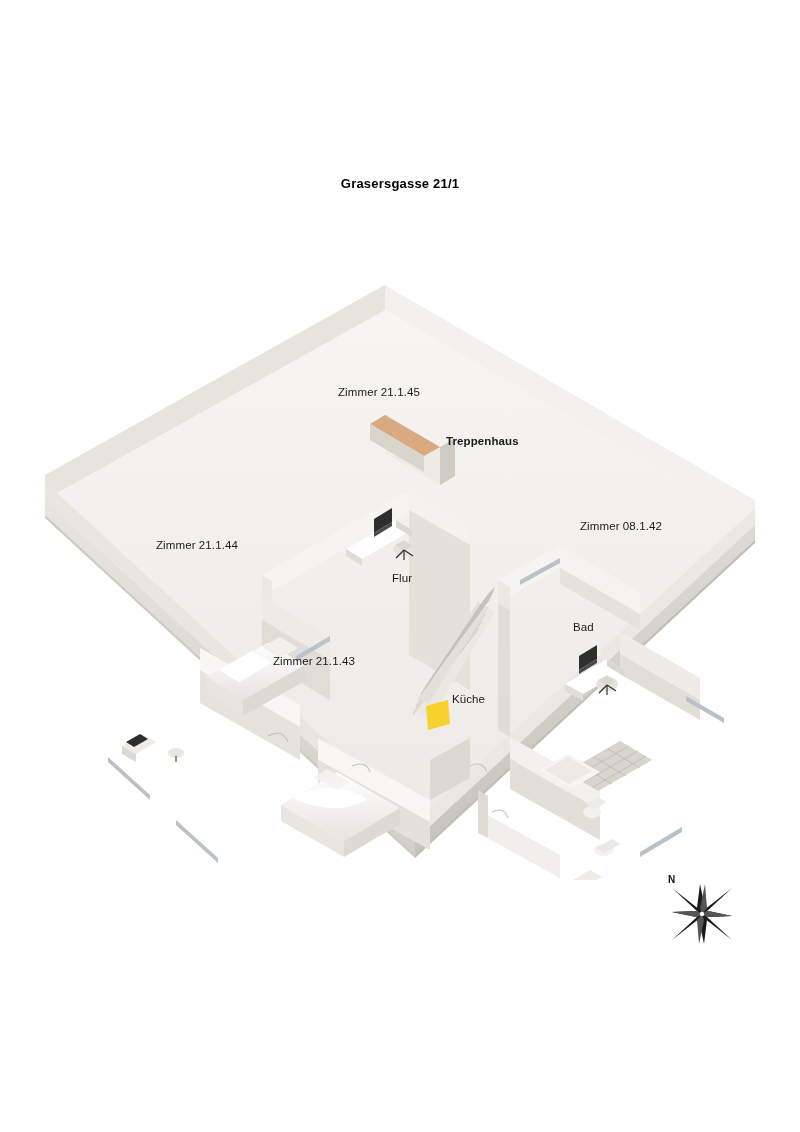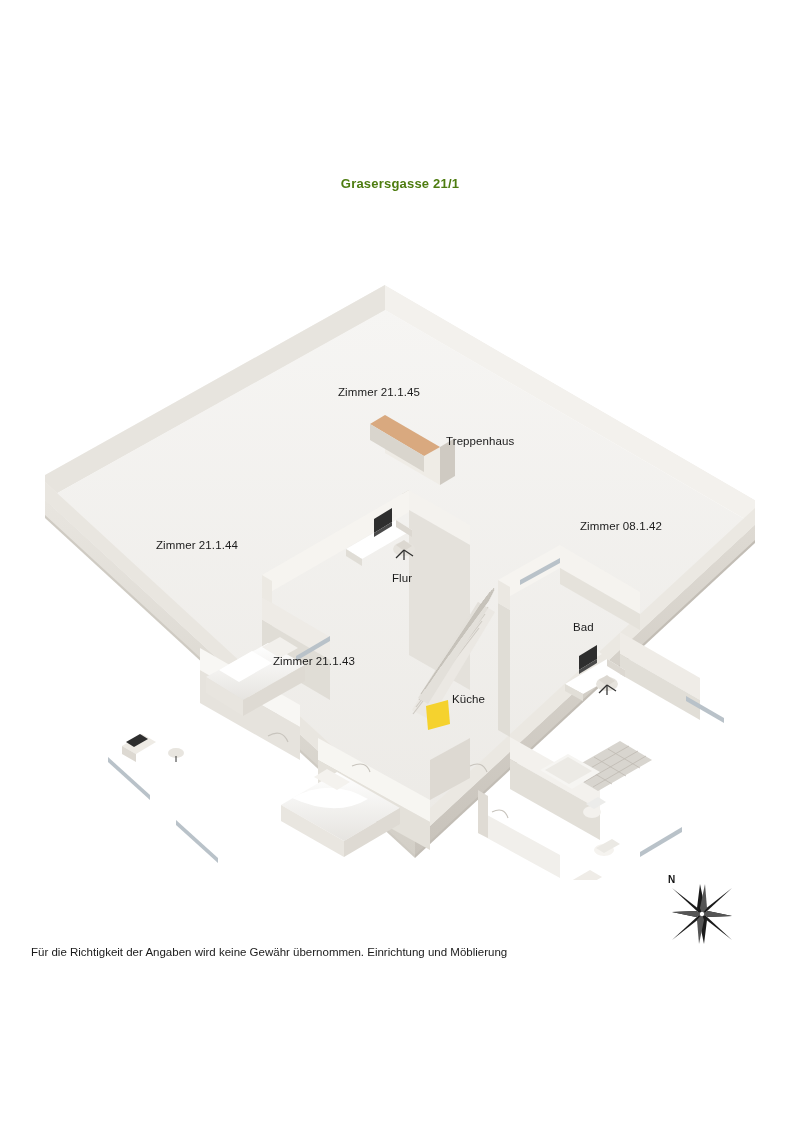--- a/index.html
+++ b/index.html
@@ -18,21 +18,21 @@
 
   #plan-title {
     position: absolute;
     left: 0;
     top: 176px;
     width: 800px;
     text-align: center;
     font-size: 13px;
     font-weight: bold;
     letter-spacing: 0.2px;
-    color: #4d7c0f;
+    color: #000000;
   }
 
   #floorplan-stage {
     position: absolute;
     left: 0;
     top: 200px;
     width: 800px;
     height: 680px;
   }
 
@@ -364,21 +364,21 @@
 
     <g stroke="#c8c4bd" stroke-width="1.2" fill="none">
       <path d="M268 536 Q282 528 288 542"></path>
       <path d="M352 566 Q366 560 370 572"></path>
       <path d="M470 566 Q482 560 487 572"></path>
       <path d="M492 612 Q504 606 508 618"></path>
     </g>
   </svg>
 
   <div class="room-label" style="left:331px; top:186px;margin-left:7px;">Zimmer 21.1.45</div>
-  <div class="room-label" style="left:446px; top:235px;">Treppenhaus</div>
+  <div class="room-label" style="left:446px; top:235px;font-weight:bold;">Treppenhaus</div>
   <div class="room-label" style="left:580px; top:320px;">Zimmer 08.1.42</div>
   <div class="room-label" style="left:156px; top:339px;">Zimmer 21.1.44</div>
   <div class="room-label" style="left:392px; top:372px;">Flur</div>
   <div class="room-label" style="left:561px; top:421px;padding-left:12px;">Bad</div>
   <div class="room-label" style="left:273px; top:455px;text-align:right;">Zimmer 21.1.43</div>
   <div class="room-label" style="left:452px; top:493px;">Küche</div>
 
 </div>
 
 <div id="compass">
@@ -402,14 +402,13 @@
         <polygon points="0,0 -5,6 -3,30 2,6" fill="#555555"></polygon>
         <polygon points="0,0 -6,3 -30,-2 -6,-3" fill="#1a1a1a"></polygon>
         <polygon points="0,0 -6,-3 -30,-2 -6,3" fill="#555555"></polygon>
       </g>
       <circle cx="0" cy="0" r="2.2" fill="#ffffff"></circle>
     </g>
   </svg>
 </div>
 
 <div id="disclaimer">
-  <span>Für die Richtigkeit der Angaben wird keine Gewähr übernommen. Einrichtung und Möblierung</span>
 </div>
 
 </body></html>

